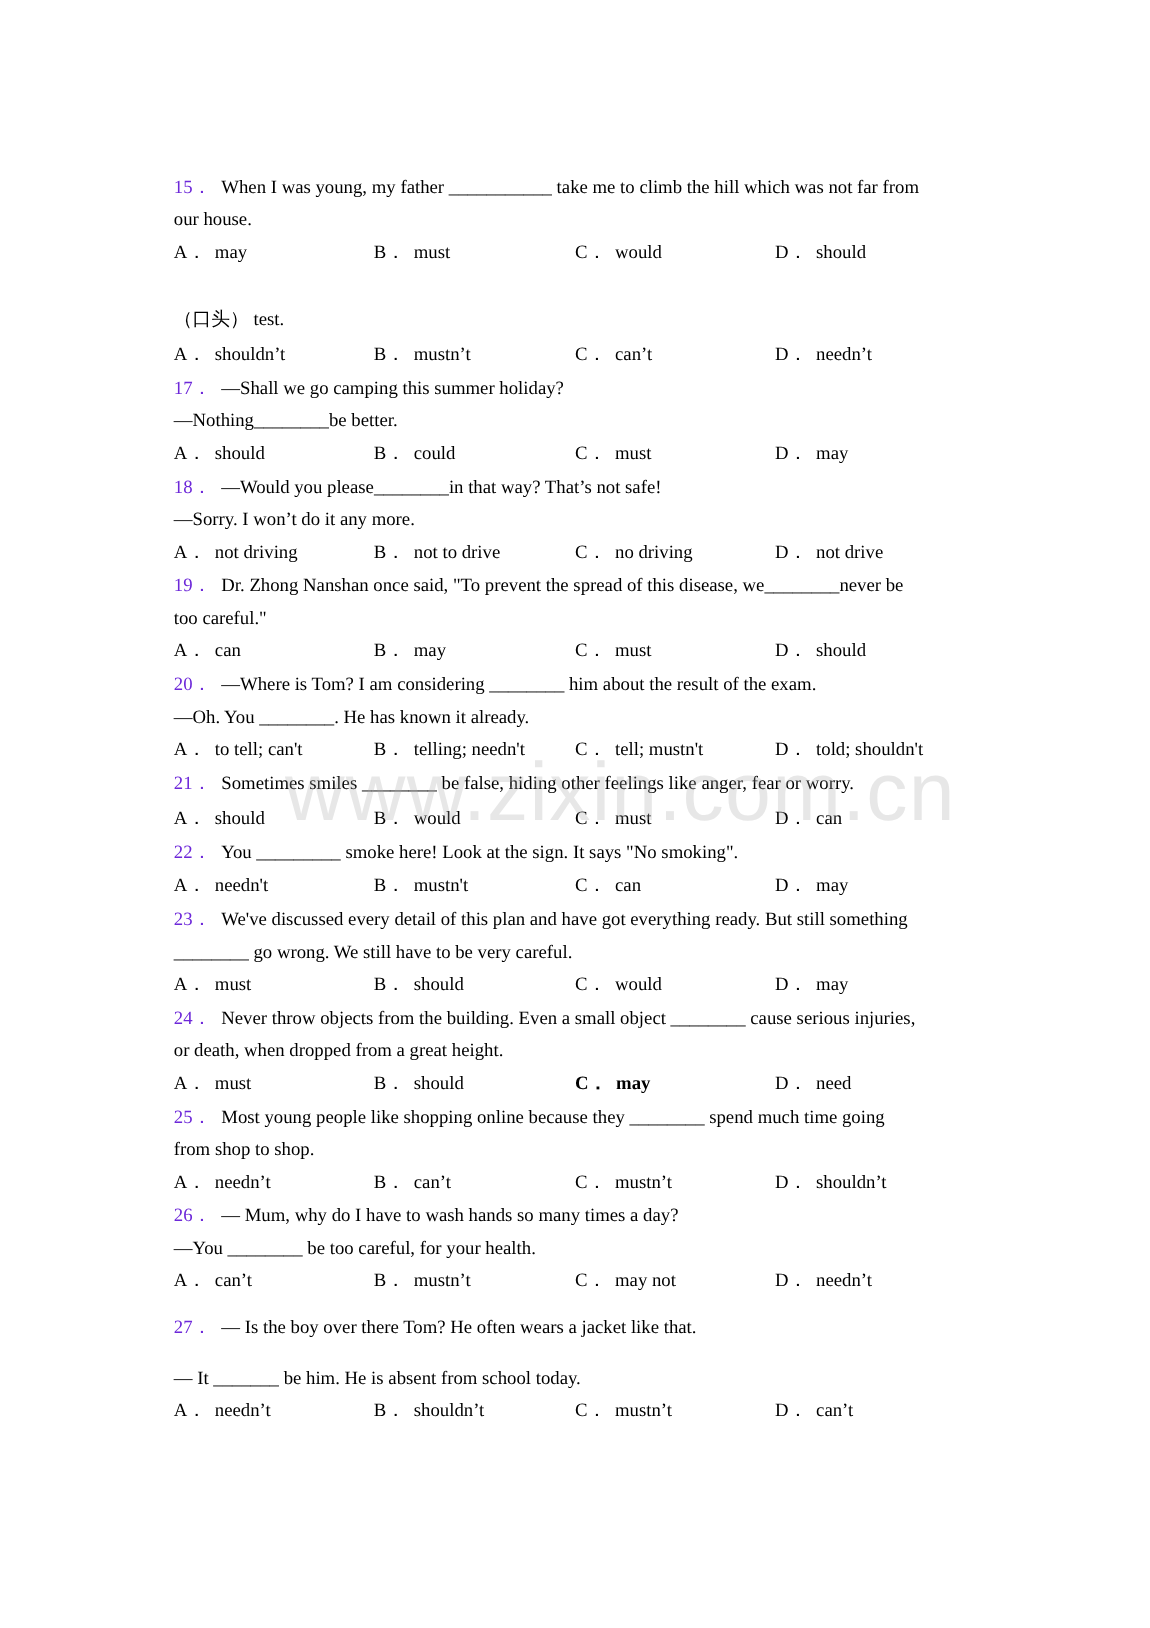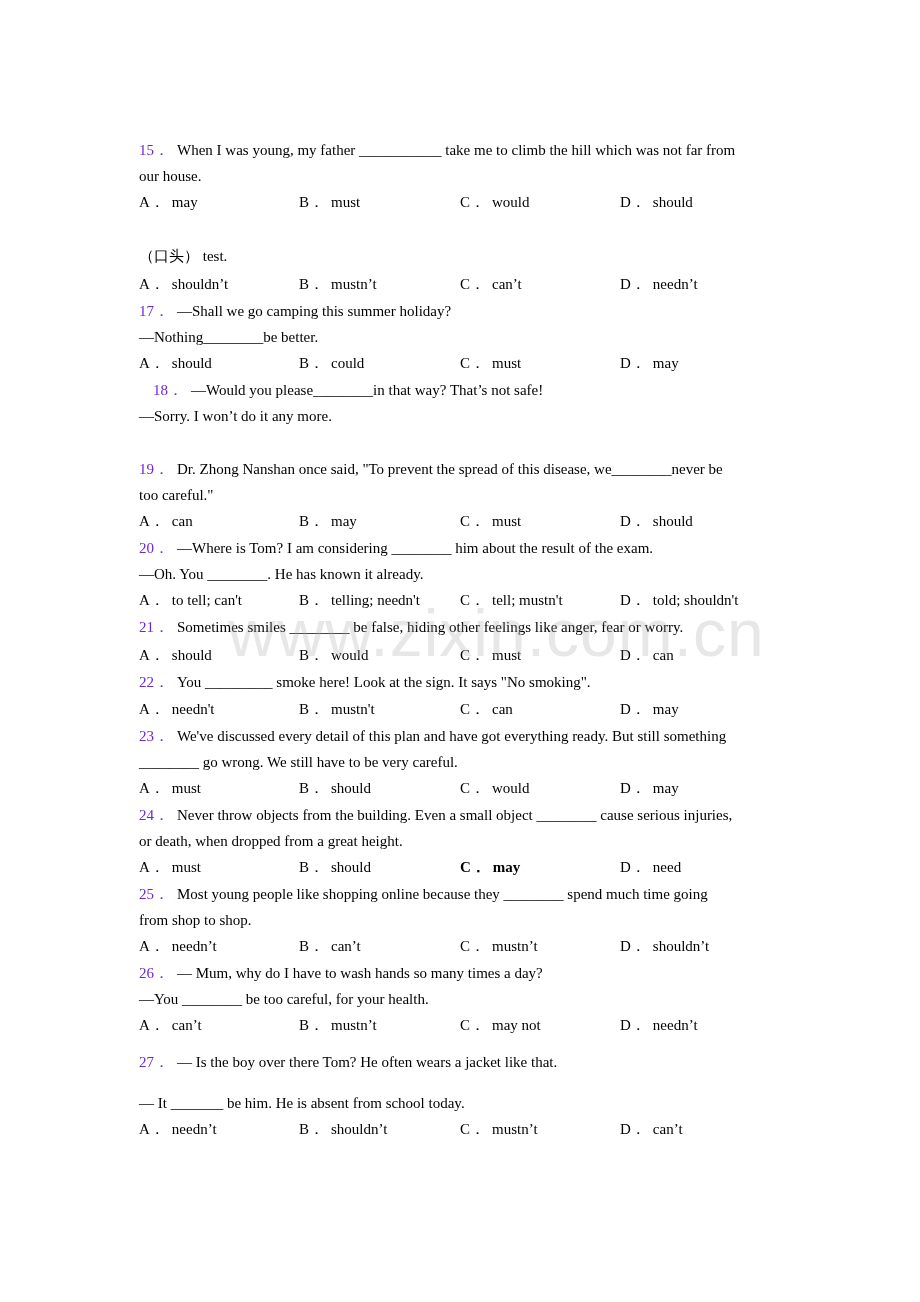--- a/index.html
+++ b/index.html
@@ -78,22 +78,28 @@
 
   <div class="line" style="top:302px;"><span class="qnum">17．</span><span>—Shall we go camping this summer holiday?</span></div>
   <div class="line" style="top:328px;">—Nothing________be better.</div>
   <div class="line" style="top:354px;width:640px;">
     <span class="opt" style="left:0;"><span class="letter">A．</span><span>should</span></span>
     <span class="opt" style="left:160px;"><span class="letter">B．</span><span>could</span></span>
     <span class="opt" style="left:321px;"><span class="letter">C．</span><span>must</span></span>
     <span class="opt" style="left:481px;"><span class="letter">D．</span><span>may</span></span>
   </div>
 
-  <div class="line" style="top:381px;margin-left:14px;"><span class="qnum">18．</span><span>—Would you please________in that way? That’s not safe!</span></div>
+  <div class="line" style="top:381px;"><span class="qnum">18．</span><span>—Would you please________in that way? That’s not safe!</span></div>
   <div class="line" style="top:407px;">—Sorry. I won’t do it any more.</div>
+  <div class="line" style="top:433px;width:640px;">
+    <span class="opt" style="left:0;"><span class="letter">A．</span><span>not driving</span></span>
+    <span class="opt" style="left:160px;"><span class="letter">B．</span><span>not to drive</span></span>
+    <span class="opt" style="left:321px;"><span class="letter">C．</span><span>no driving</span></span>
+    <span class="opt" style="left:481px;"><span class="letter">D．</span><span>not drive</span></span>
+  </div>
 
   <div class="line" style="top:460px;"><span class="qnum">19．</span><span>Dr. Zhong Nanshan once said, "To prevent the spread of this disease, we________never be</span></div>
   <div class="line" style="top:486px;">too careful."</div>
   <div class="line" style="top:512px;width:640px;">
     <span class="opt" style="left:0;"><span class="letter">A．</span><span>can</span></span>
     <span class="opt" style="left:160px;"><span class="letter">B．</span><span>may</span></span>
     <span class="opt" style="left:321px;"><span class="letter">C．</span><span>must</span></span>
     <span class="opt" style="left:481px;"><span class="letter">D．</span><span>should</span></span>
   </div>
 

